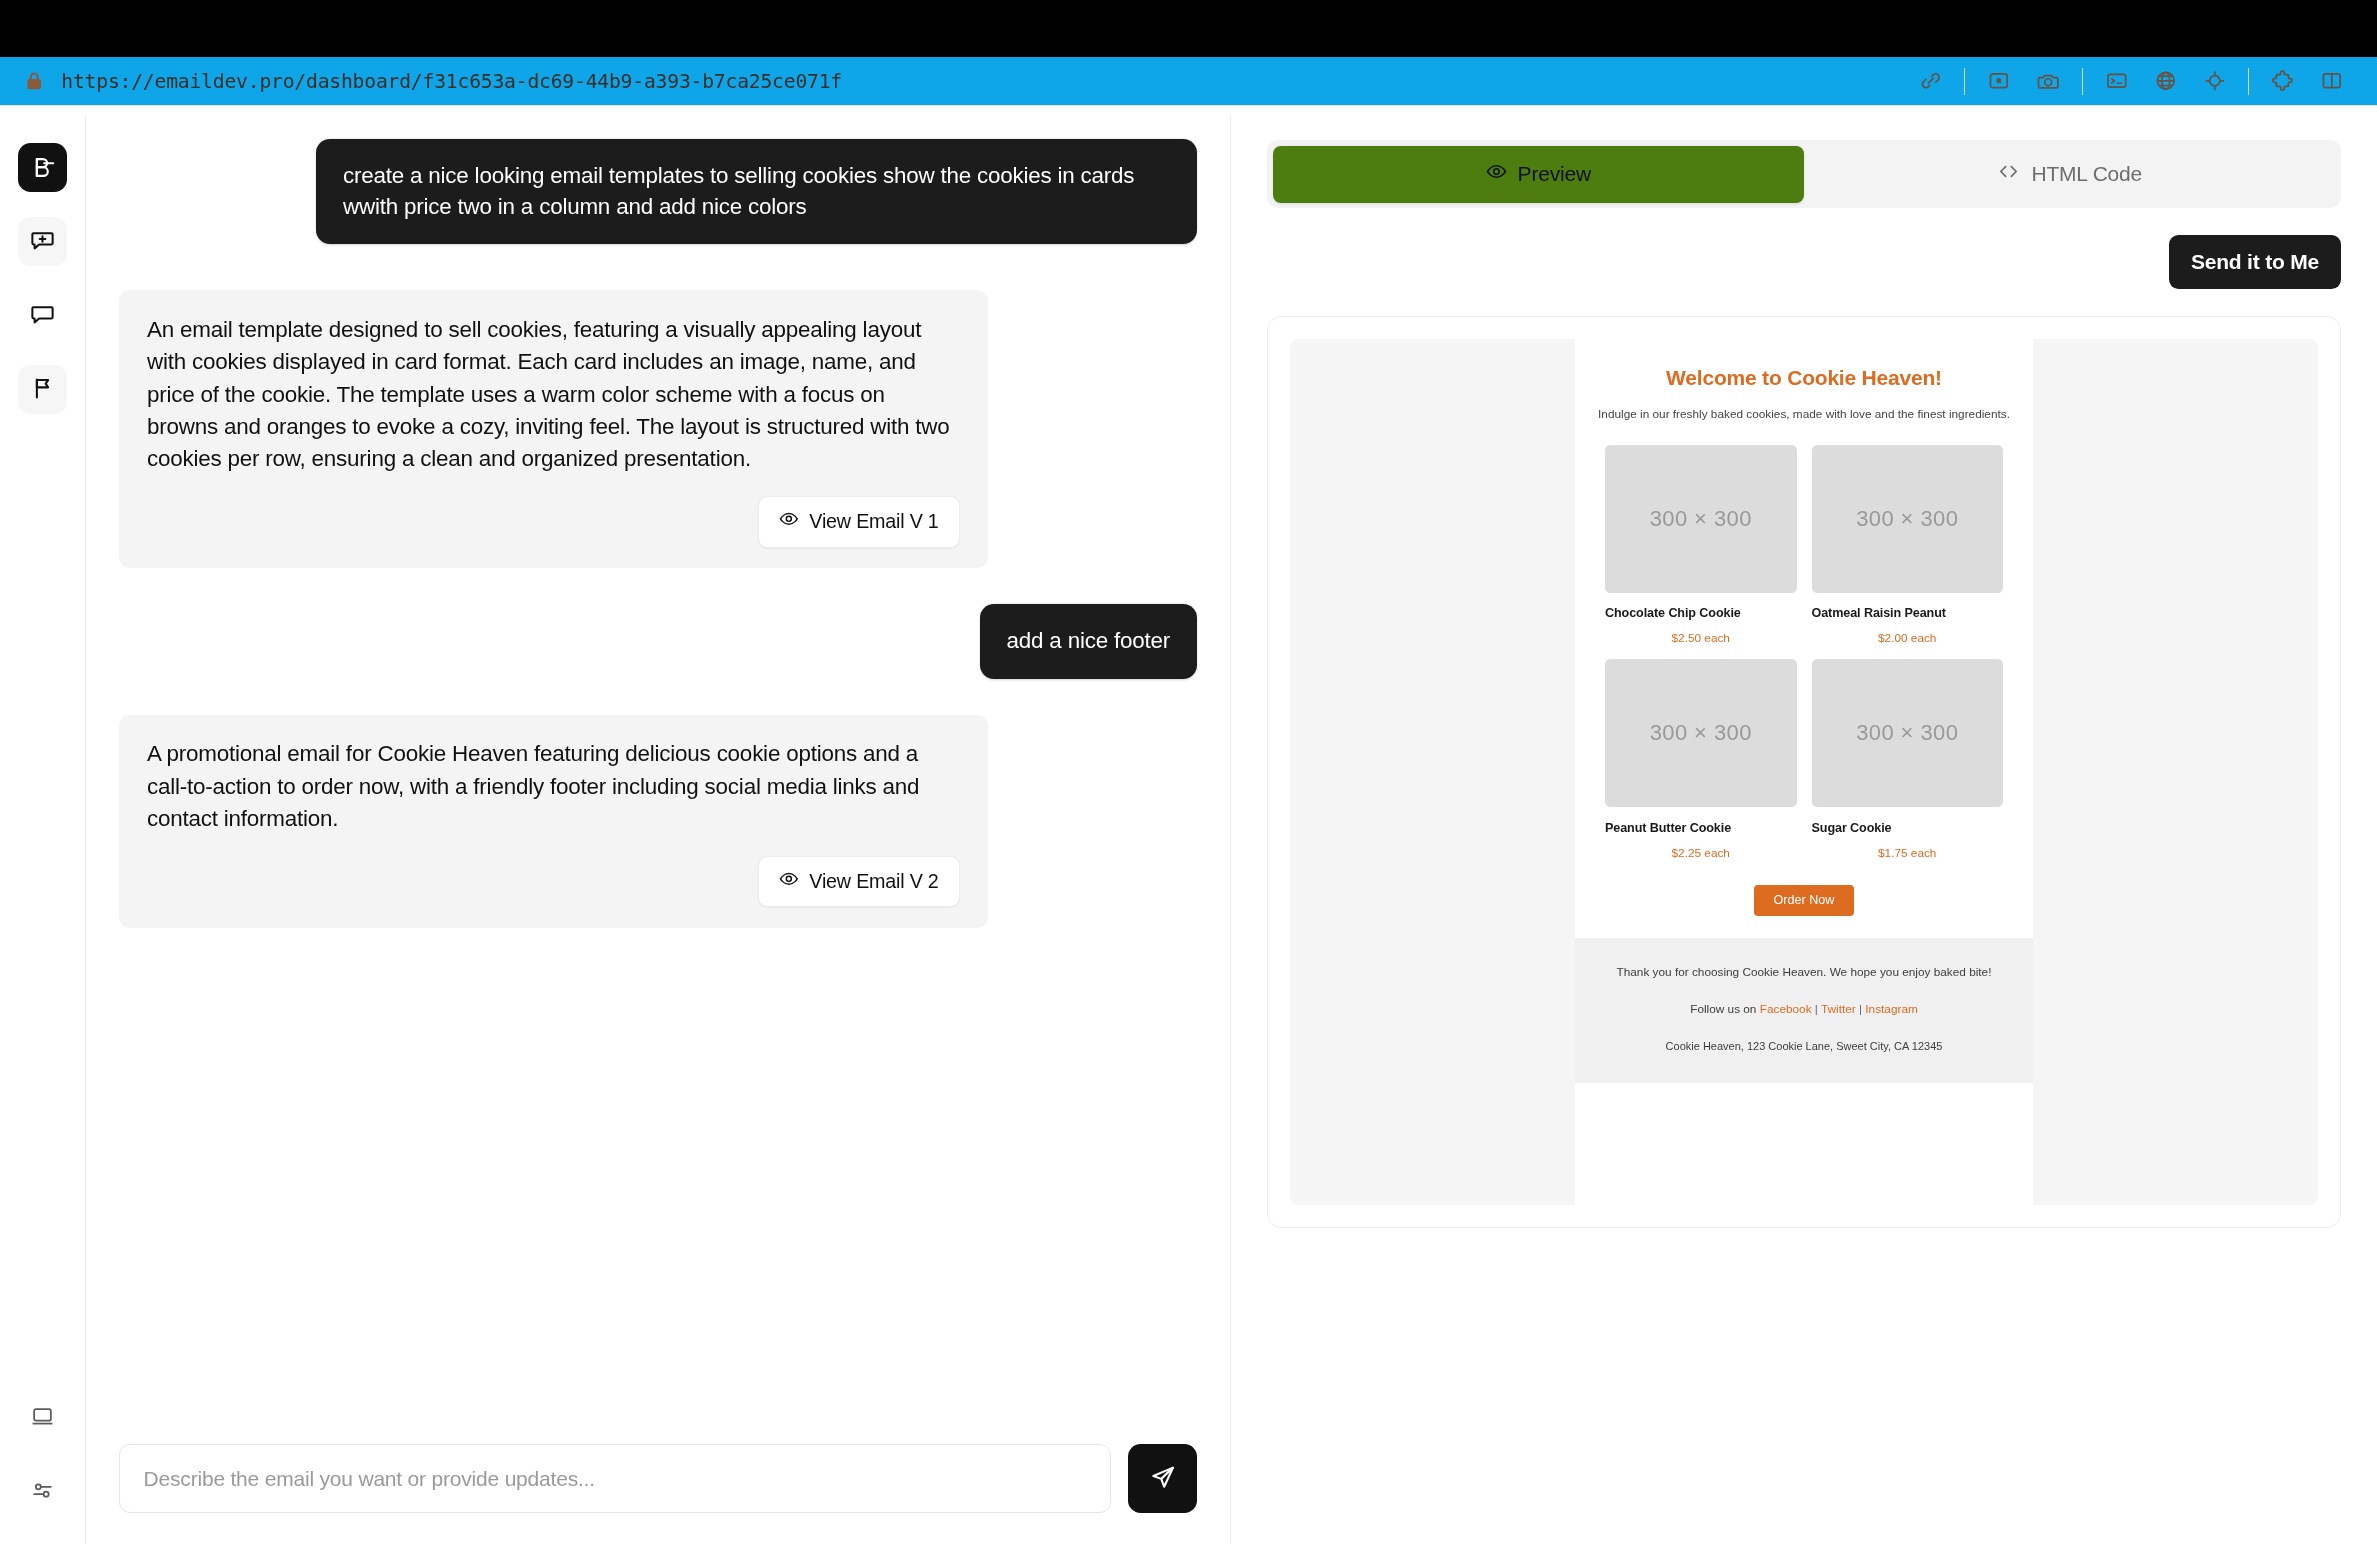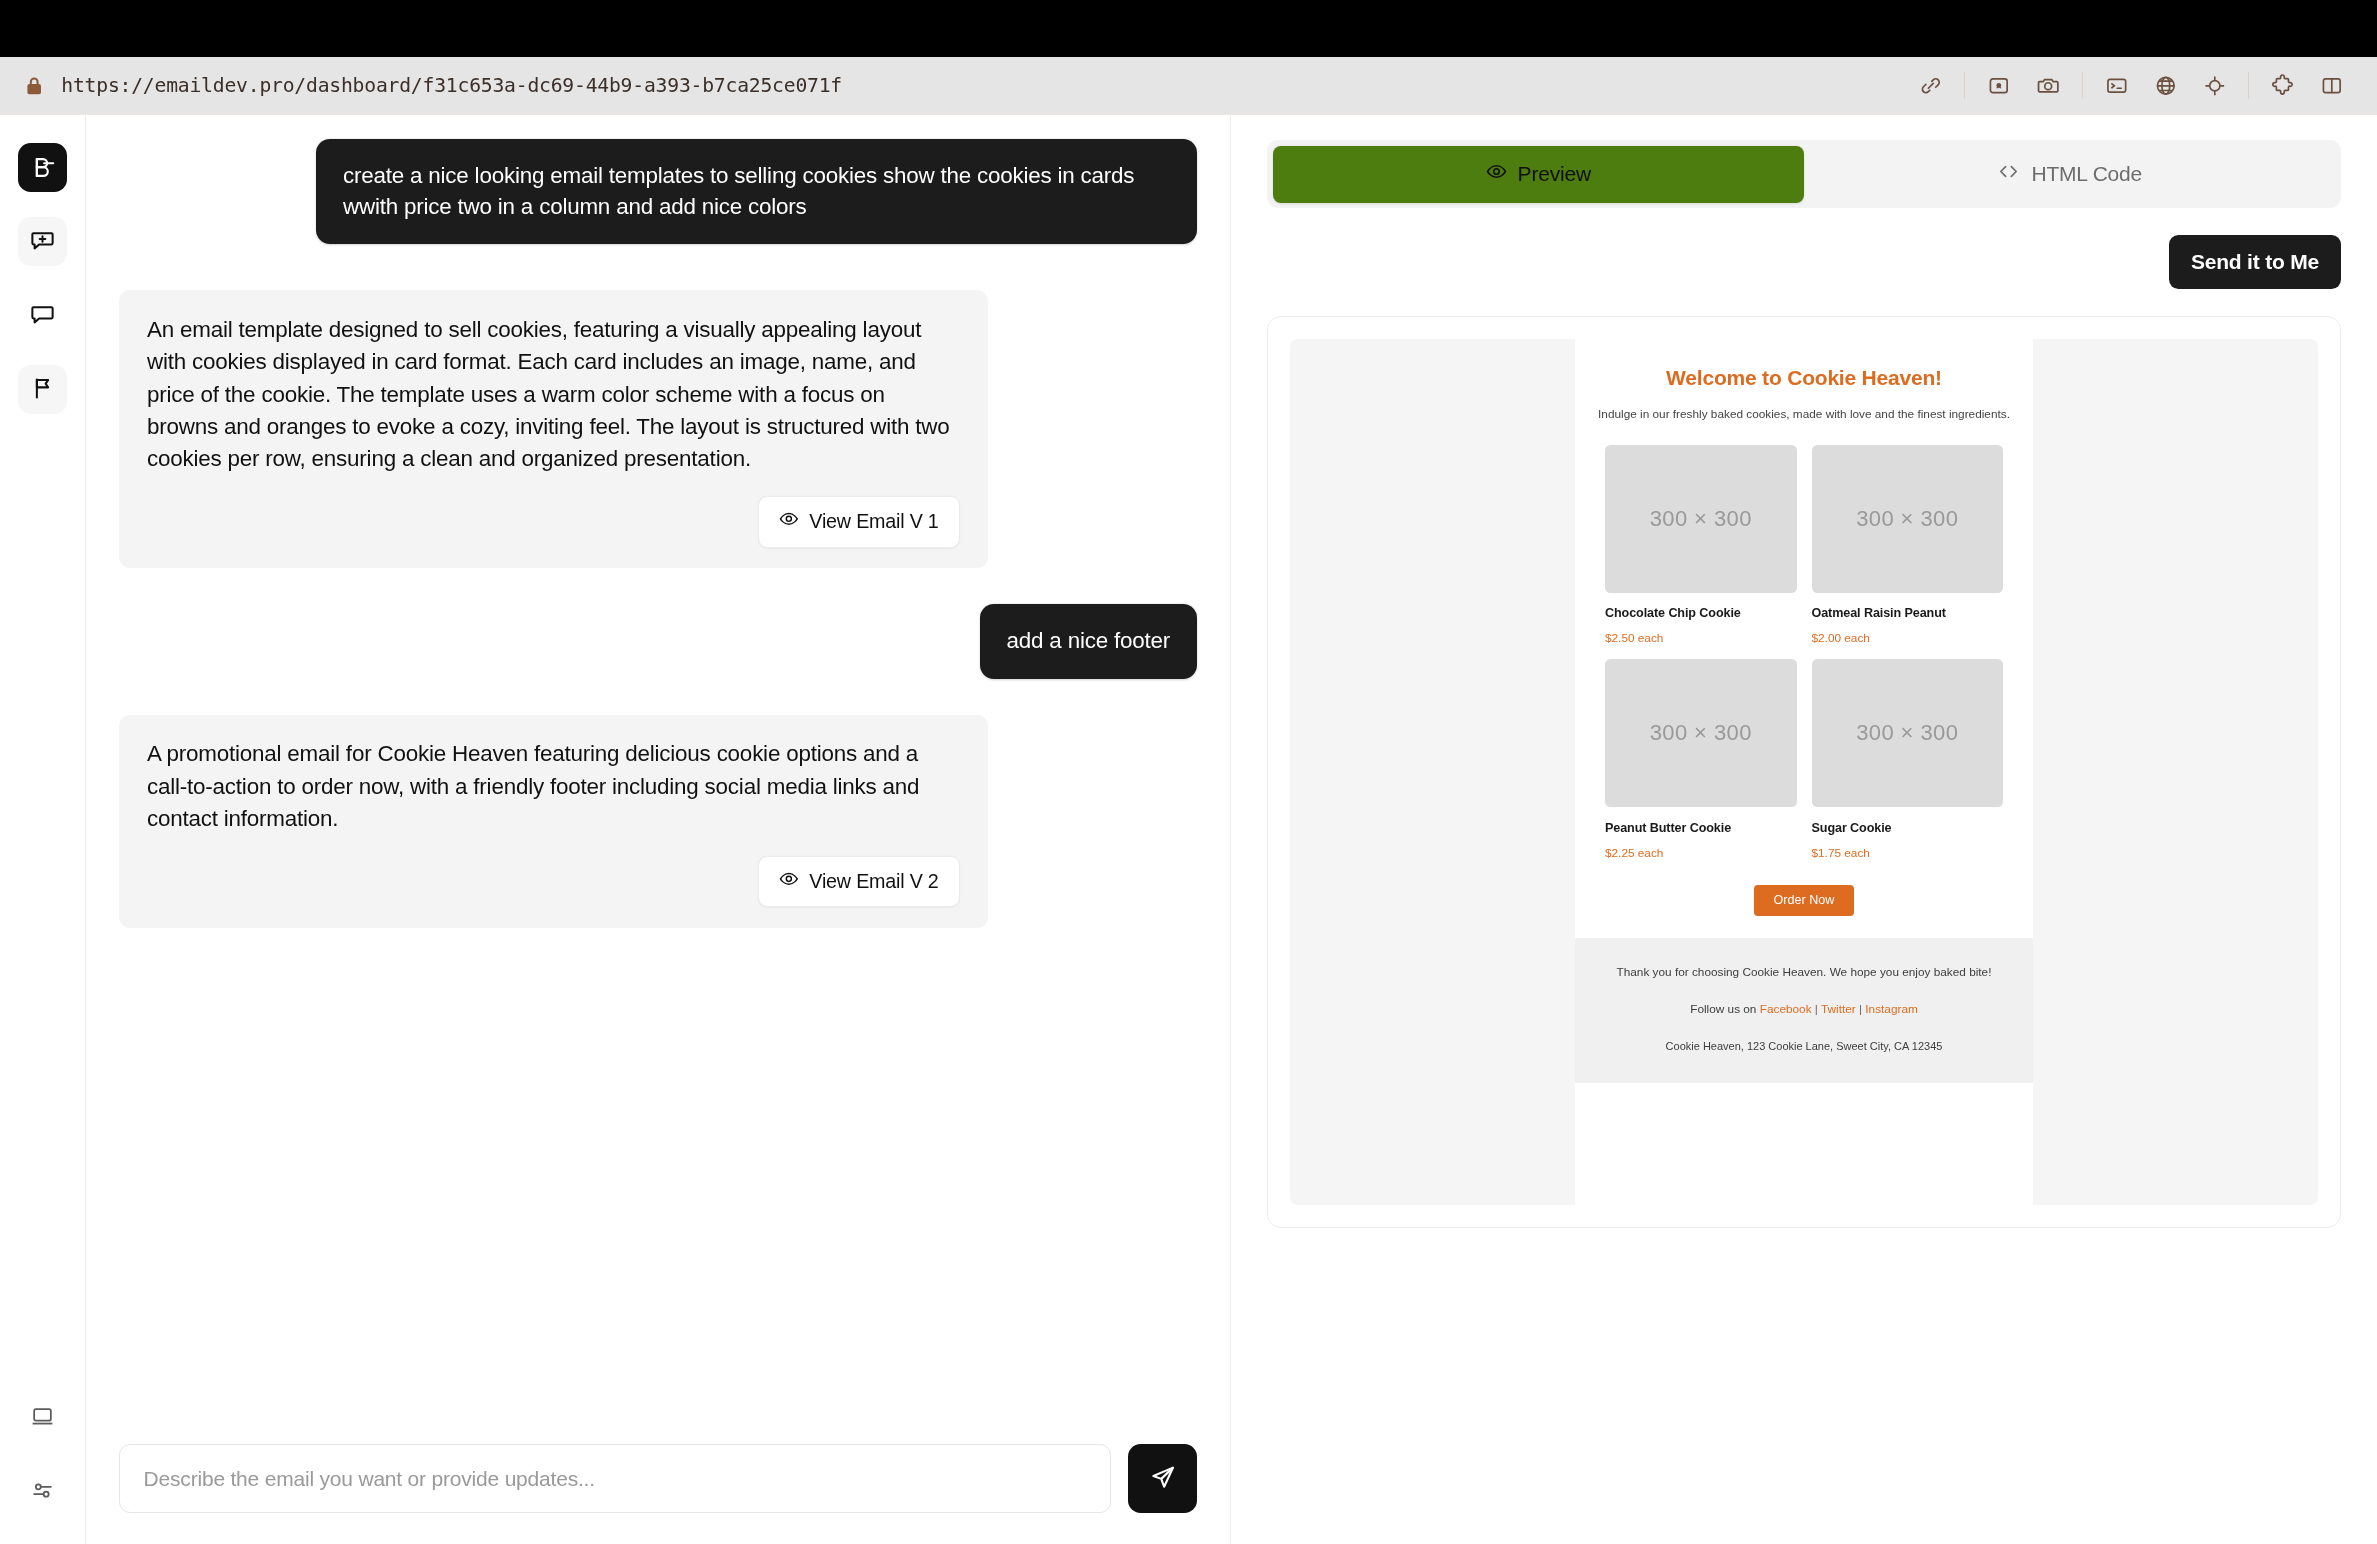--- a/index.html
+++ b/index.html
@@ -13,22 +13,22 @@
   
   .titlebar {
     position: absolute; top: 0; left: 0;
     width: 2377px; height: 57px;
     background: #000000;
   }
 
   
   .urlbar {
     position: absolute; top: 57px; left: 0;
-    width: 2377px; height: 58px;
-    background: #e5e5e5;
+    width: 2377px; height: 49px;
+    background: #0ea5e9;
     border-bottom: 0.8px solid #ece7e3;
     display: flex; align-items: center;
   }
   .lock-icon { margin-left: 23.6px; width: 20.4px; height: 23.6px; flex: none; }
   .url-text {
     margin-left: 17.3px;
     font-family: "DejaVu Sans Mono", monospace;
     font-size: 19.7px;
     color: #3c2f28;
     letter-spacing: -0.2px;
@@ -249,21 +249,21 @@
     display: flex; align-items: center; justify-content: center;
     color: #999999; font-size: 22px; letter-spacing: 0.4px;
   }
   .cookie-name {
     margin-top: 13.4px;
     font-size: 12.6px; font-weight: bold; color: #1a1a1a;
     letter-spacing: -0.1px;
   }
   .cookie-price {
     margin-top: 11px;
-    font-size: 11.8px; color: #DD6B20;
+    font-size: 11.8px; color: #DD6B20; text-align: center;
   }
   .order-wrap { display: flex; justify-content: center; margin-top: 11px; }
   .order-btn {
     background: #DD6B20; color: #ffffff;
     border: none; border-radius: 3.9px;
     padding: 8.6px 19.7px;
     font-size: 12.6px; cursor: pointer;
   }
   .email-footer {
     margin-top: 22px;

